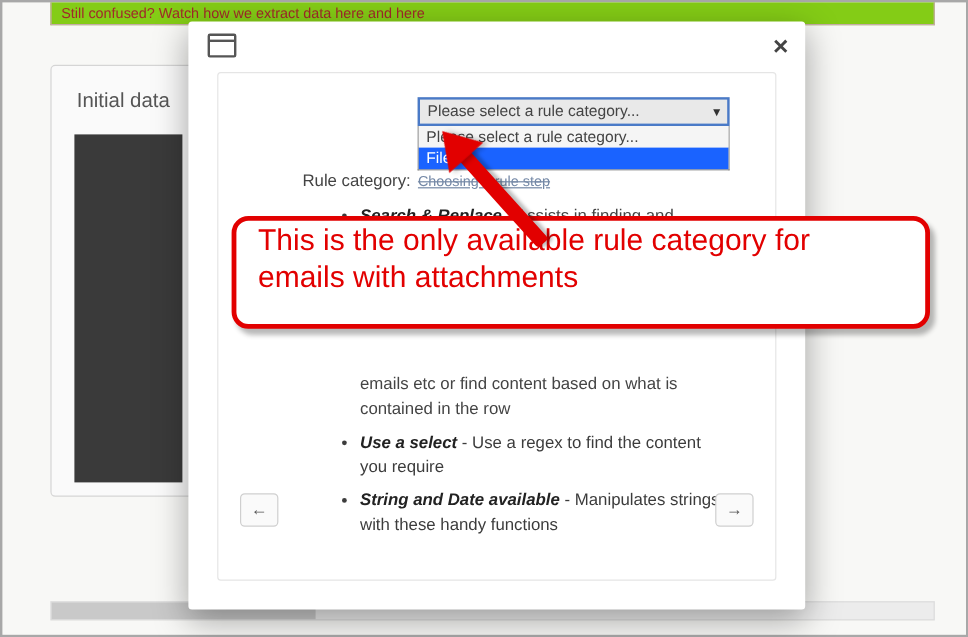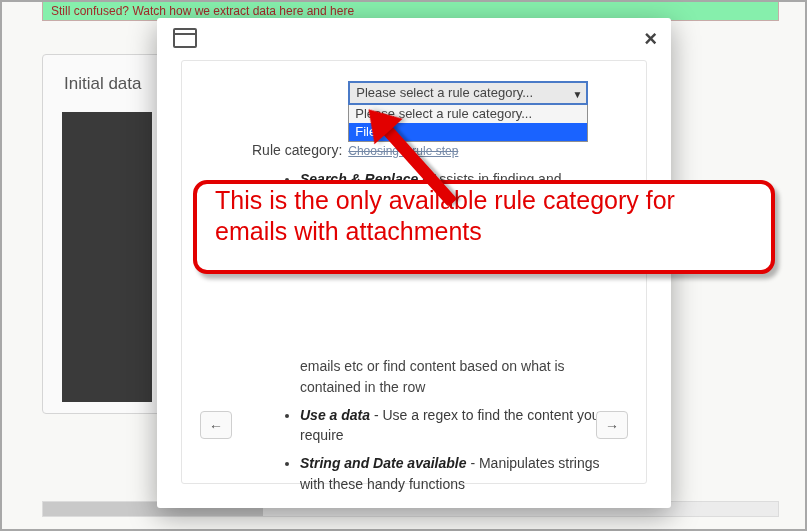--- a/index.html
+++ b/index.html
@@ -1,21 +1,21 @@
 <!DOCTYPE html>
 <html><head>
 <meta charset="utf-8">
 <style>
   html, body { margin:0; padding:0; font-family: Arial, Helvetica, sans-serif; }
   body { width:807px; height:531px; background:#f4f4f4; overflow:hidden; position:relative; }
 
   .app-frame { position:absolute; inset:0; border:2px solid #a8a8a8; box-sizing:border-box; background:#f8f8f6; }
 
   .bg-banner { position:absolute; left:40px; right:26px; top:0; height:18px;
-               background:#86efac; border:1px solid #c7aba8; border-top:none;
+               background:#84cc16; border:1px solid #c7aba8; border-top:none;
                font-size:12px; color:#a02a2a; padding-left:8px; line-height:18px; overflow:hidden; }
 
   .bg-panel-label { position:absolute; left:62px; top:72px; font-size:17px; color:#555; }
   .bg-panel { position:absolute; left:40px; top:52px; width:620px; height:358px;
               border:1px solid #d5d5d5; border-radius:4px; background:#fafafa; }
   .bg-dark { position:absolute; left:60px; top:110px; width:90px; height:290px; background:#3a3a3a; }
 
   .bg-scroll { position:absolute; left:40px; right:26px; bottom:12px; height:14px;
                background:#ececec; border:1px solid #dcdcdc; }
   .bg-scroll::before { content:""; position:absolute; left:0; top:0; width:220px; height:100%; background:#c9c9c9; }
@@ -27,21 +27,21 @@
   .window-icon { position:absolute; left:16px; top:10px; width:20px; height:16px;
                  border:2px solid #555; border-radius:2px; }
   .window-icon::after { content:""; position:absolute; left:0; right:0; top:3px; height:2px; background:#555; }
   .close-x { position:absolute; right:14px; top:10px; font-size:22px; color:#444; cursor:pointer; line-height:1; font-weight:bold; }
 
   .modal-body { position:absolute; left:24px; right:24px; top:42px; bottom:24px;
                 border:1px solid #e5e5e5; border-radius:3px; background:#fff; }
 
   .row-category { position:absolute; left:70px; top:20px; display:flex; align-items:flex-end; gap:6px; font-size:14px; color:#444; }
   .cat-label { padding-top:2px; }
-  .select-wrap { position:relative; width:240px; }
+  .select-wrap { position:relative; width:260px; }
   .select-box { border:2px solid #4a7ac7; background:#e9e9e9; height:20px; line-height:20px;
                 padding:0 18px 0 6px; font-size:13px; color:#444; position:relative; }
   .select-box::after { content:"▼"; position:absolute; right:4px; top:2px; font-size:10px; color:#333; }
   .select-drop { border:1px solid #8f8f8f; border-top:none; }
   .opt { height:18px; line-height:18px; padding:0 6px; font-size:13px; background:#f5f5f5; color:#444; }
   .opt.sel { background:#1a63ff; color:#fff; }
   .under-link { margin-top:2px; font-size:12px; color:#7488a6; text-decoration:underline line-through; }
 
   .bullets { position:absolute; left:100px; right:40px; top:108px; font-size:14px; color:#3c3c3c; line-height:1.45; }
   .bullets ul { margin:0; padding-left:18px; }
@@ -99,24 +99,24 @@
       </div>
     </div>
 
     <div class="bullets">
       <ul>
         <li>
           <strong>Search &amp; Replace</strong><span class="frag"> - Assists in finding and</span>
         </li>
       </ul>
       <div class="gap"></div>
-      <div class="frag" style="margin-left:18px; margin-bottom:8px;margin-top:47px;">emails etc or find content based on what is contained in the row</div>
+      <div class="frag" style="margin-left:18px; margin-bottom:8px;">emails etc or find content based on what is contained in the row</div>
       <ul>
         <li>
-          <strong>Use a data</strong><span> - Use a regex to find the content you require</span>
+          <strong>Use a select</strong><span> - Use a regex to find the content you require</span>
         </li>
         <li>
           <strong>String and Date available</strong><span> - Manipulates strings with these handy functions</span>
         </li>
       </ul>
     </div>
 
     <div class="nav-btn nav-prev">←</div>
     <div class="nav-btn nav-next">→</div>
   </div>

